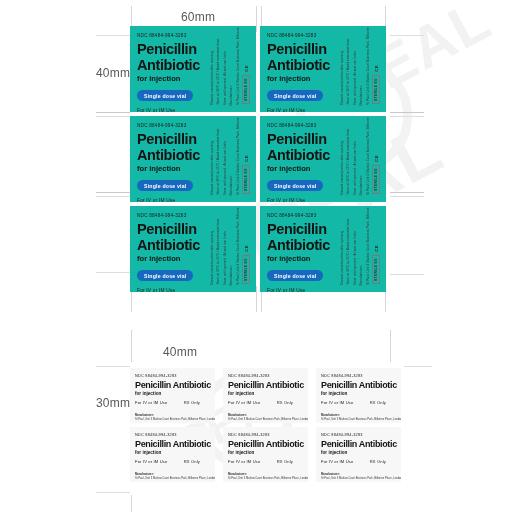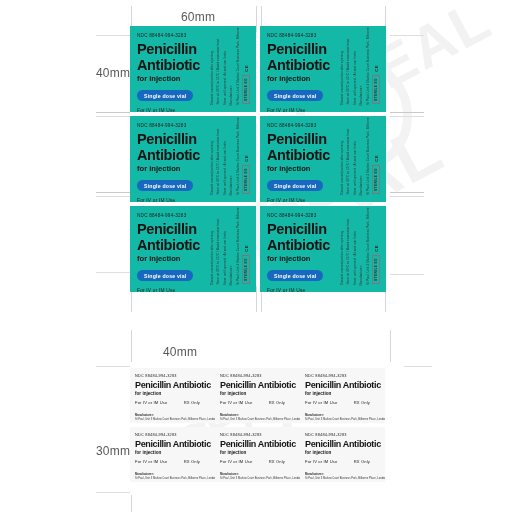--- a/index.html
+++ b/index.html
@@ -170,21 +170,21 @@
   }
 
   
   .grid-bot {
     position: absolute;
     left: 130px;
     top: 368px;
     display: grid;
     grid-template-columns: 85px 85px 85px;
     grid-template-rows: 55px 55px;
-    gap: 4px 0;
+    gap: 4px 8px;
   }
   .label-sm {
     position: relative;
     background: #f7f7f7;
     overflow: hidden;
     padding: 5px 5px 4px 5px;
     display: flex;
     flex-direction: column;
   }
   .sm-ndc {
@@ -431,21 +431,21 @@
 
   <div class="vrule" style="left:131px; top:330px; height:32px;"></div>
   <div class="vrule" style="left:390px; top:330px; height:32px;"></div>
 
   <div class="dim-label" style="left:163px; top:345px;">40mm</div>
 
   <div class="tick soft" style="left:96px; top:366px; width:34px;"></div>
   <div class="tick soft" style="left:96px; top:492px; width:34px;"></div>
   <div class="tick soft" style="left:404px; top:366px; width:28px;"></div>
 
-  <div class="dim-label" style="left:96px; top:396px;margin-top:48px;">30mm</div>
+  <div class="dim-label" style="left:96px; top:396px;">30mm</div>
 
   <div class="vrule" style="left:131px; top:495px; height:17px;"></div>
 
   <div class="grid-bot">
 
     <div class="label-sm">
       <div class="sm-ndc">NDC 88484-994-3283</div>
       <div class="sm-brand">Penicillin Antibiotic</div>
       <div class="sm-sub">for injection</div>
       <div class="sm-row">

